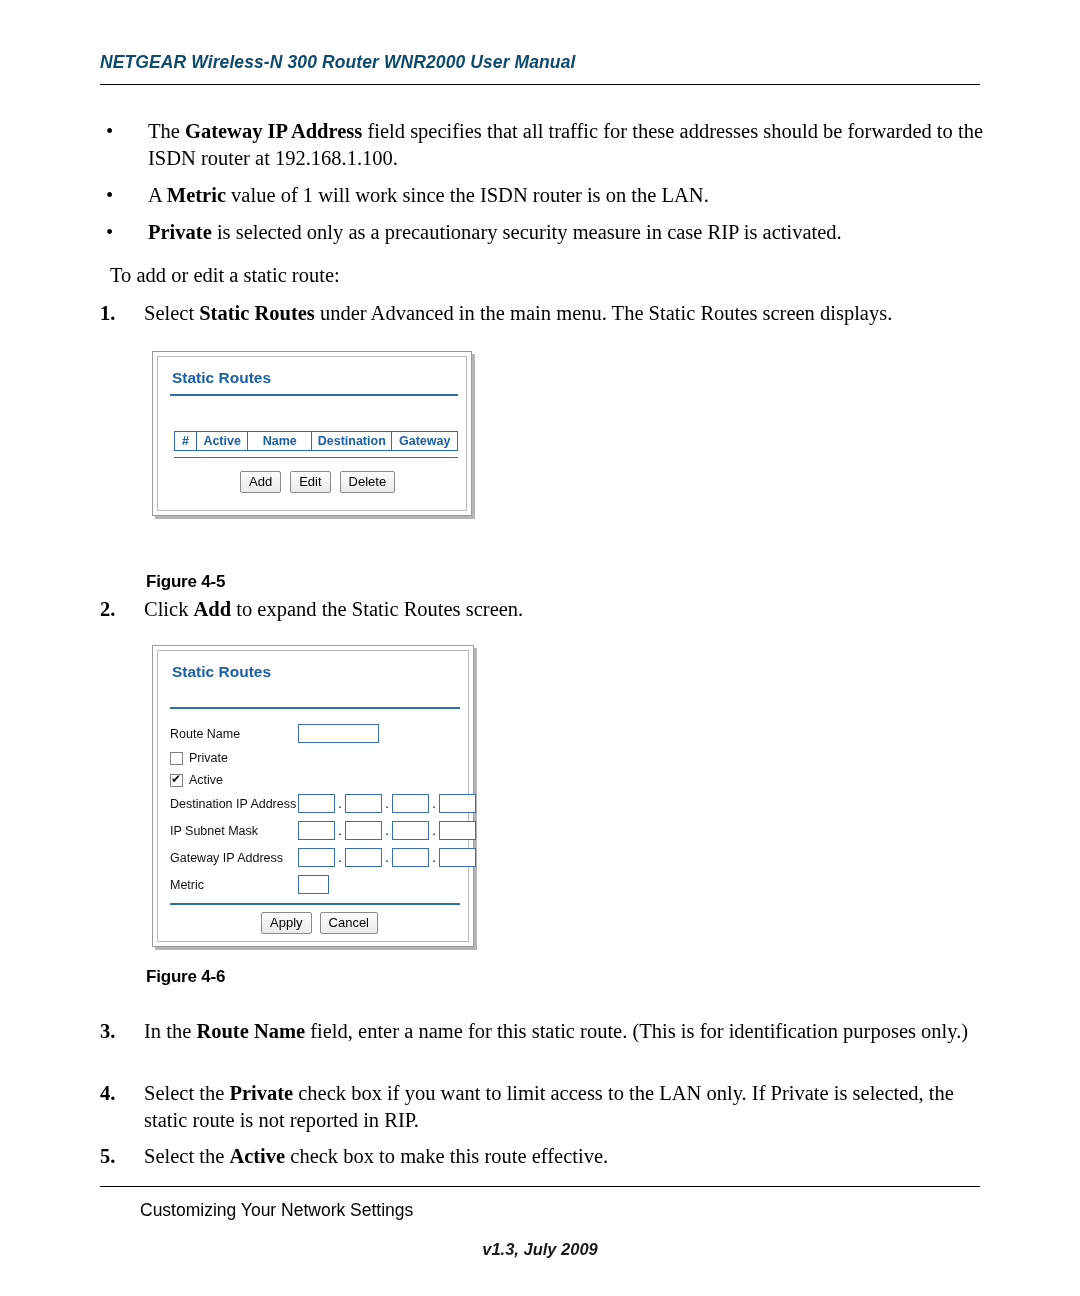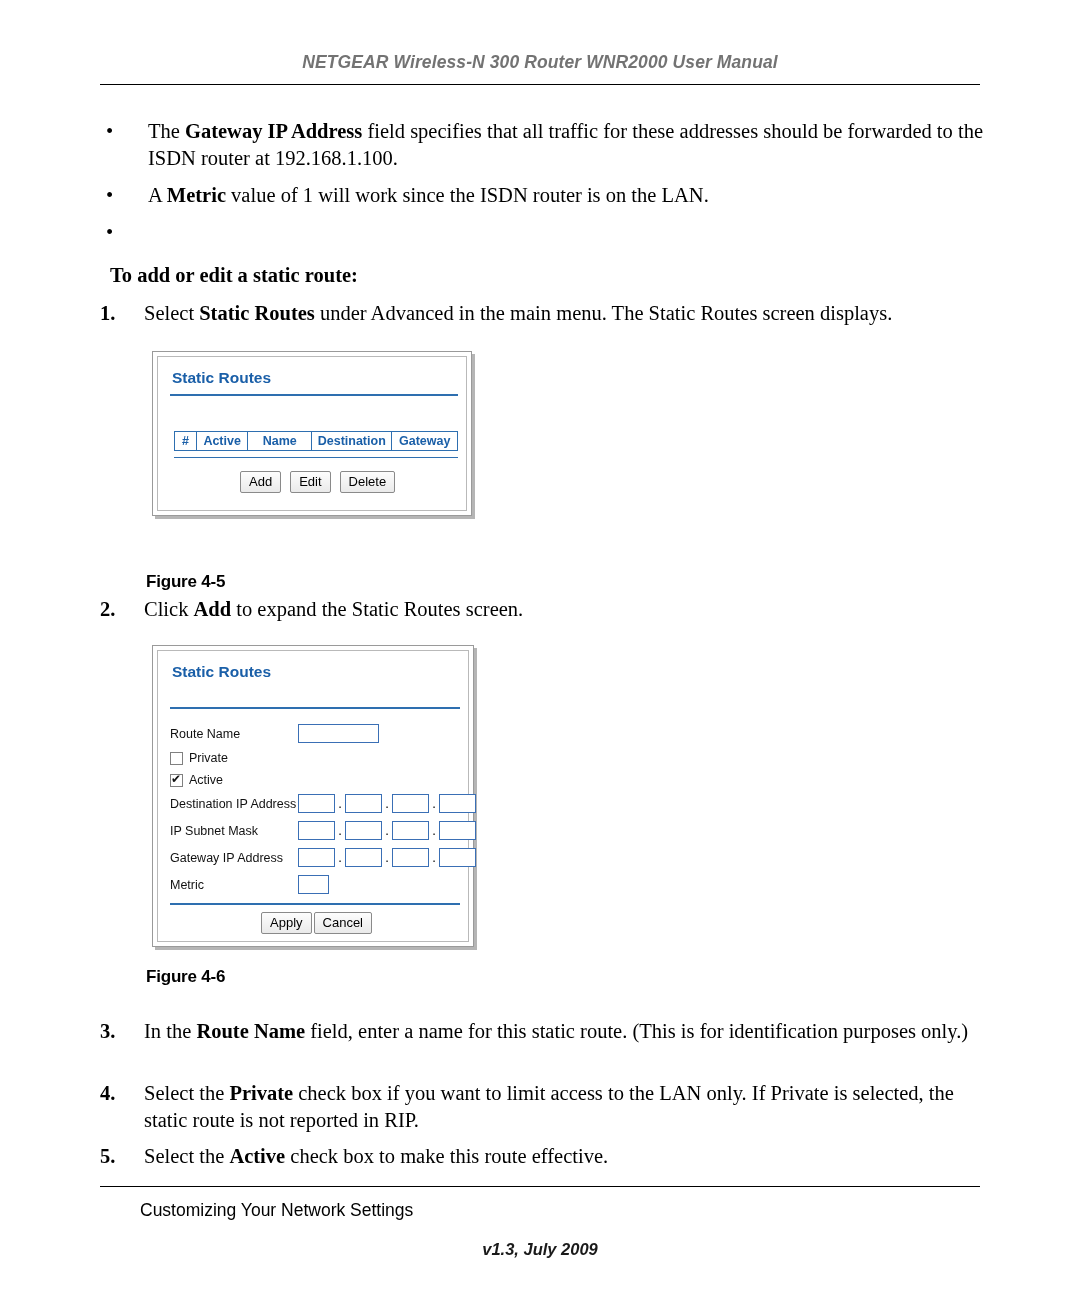--- a/index.html
+++ b/index.html
@@ -20,27 +20,27 @@
     width: 1080px;
     height: 1296px;
   }
 
   
   .header {
     position: absolute;
     top: 52px;
     left: 100px;
     width: 880px;
-    text-align: center;
+    text-align: left;
     font-family: "Liberation Sans", sans-serif;
     font-style: italic;
     font-weight: bold;
     font-size: 17.5px;
     letter-spacing: 0.1px;
-    color: #737373;
+    color: #0c4a6e;
   }
   .header-rule {
     position: absolute;
     top: 84px;
     left: 100px;
     width: 880px;
     height: 1px;
     background: #000;
   }
 
@@ -274,24 +274,25 @@
     <div class="bullet">
       <span class="dot">•</span>
       <span><span>The </span><b>Gateway IP Address</b><span> field specifies that all traffic for these addresses should be forwarded to the ISDN router at 192.168.1.100.</span></span>
     </div>
     <div class="bullet" style="margin-top:2px;">
       <span class="dot">•</span>
       <span><span>A </span><b>Metric</b><span> value of 1 will work since the ISDN router is on the LAN.</span></span>
     </div>
     <div class="bullet" style="margin-top:2px;">
       <span class="dot">•</span>
+      <span><b>Private</b><span> is selected only as a precautionary security measure in case RIP is activated.</span></span>
     </div>
   </div>
 
-  <div class="plain" style="top:262px;font-weight:bold;">To add or edit a static route:</div>
+  <div class="plain" style="top:262px;">To add or edit a static route:</div>
 
   <div class="numitem" style="top:300px;">
     <span class="num">1.</span>
     <span class="txt"><span>Select </span><b>Static Routes</b><span> under Advanced in the main menu. The Static Routes screen displays.</span></span>
   </div>
 
   <div class="shot" style="left:152px; top:351px; width:320px; height:165px;">
     <div class="shot-inner">
       <div class="shot-title">Static Routes</div>
       <div class="shot-divider" style="left:12px; top:37px; width:288px;"></div>
@@ -373,21 +374,21 @@
         <span class="tbox octet"></span>
       </div>
 
       <div class="frow" style="left:12px; top:224px;">
         <span class="flabel" style="width:128px;">Metric</span>
         <span class="tbox" style="width:31px;"></span>
       </div>
 
       <div class="shot-divider" style="left:12px; top:252px; width:290px;"></div>
 
-      <div class="btnrow" style="left:103px; top:261px; gap:2px;">
+      <div class="btnrow" style="left:103px; top:261px; gap:8px;">
         <span class="btn">Apply</span>
         <span class="btn">Cancel</span>
       </div>
     </div>
   </div>
 
   <div class="figlabel" style="top:967px;">Figure 4-6</div>
 
   <div class="numitem" style="top:1018px;">
     <span class="num">3.</span>

